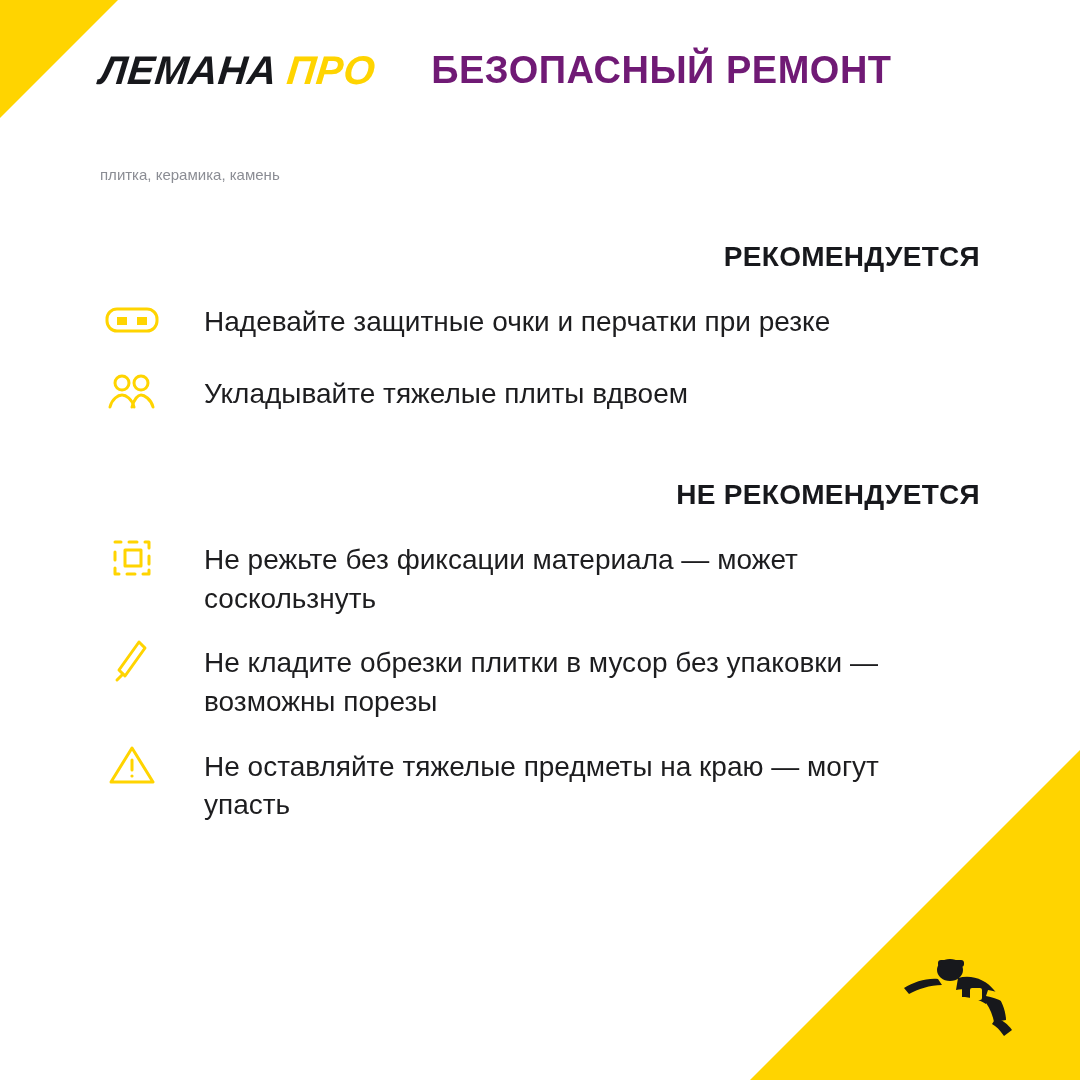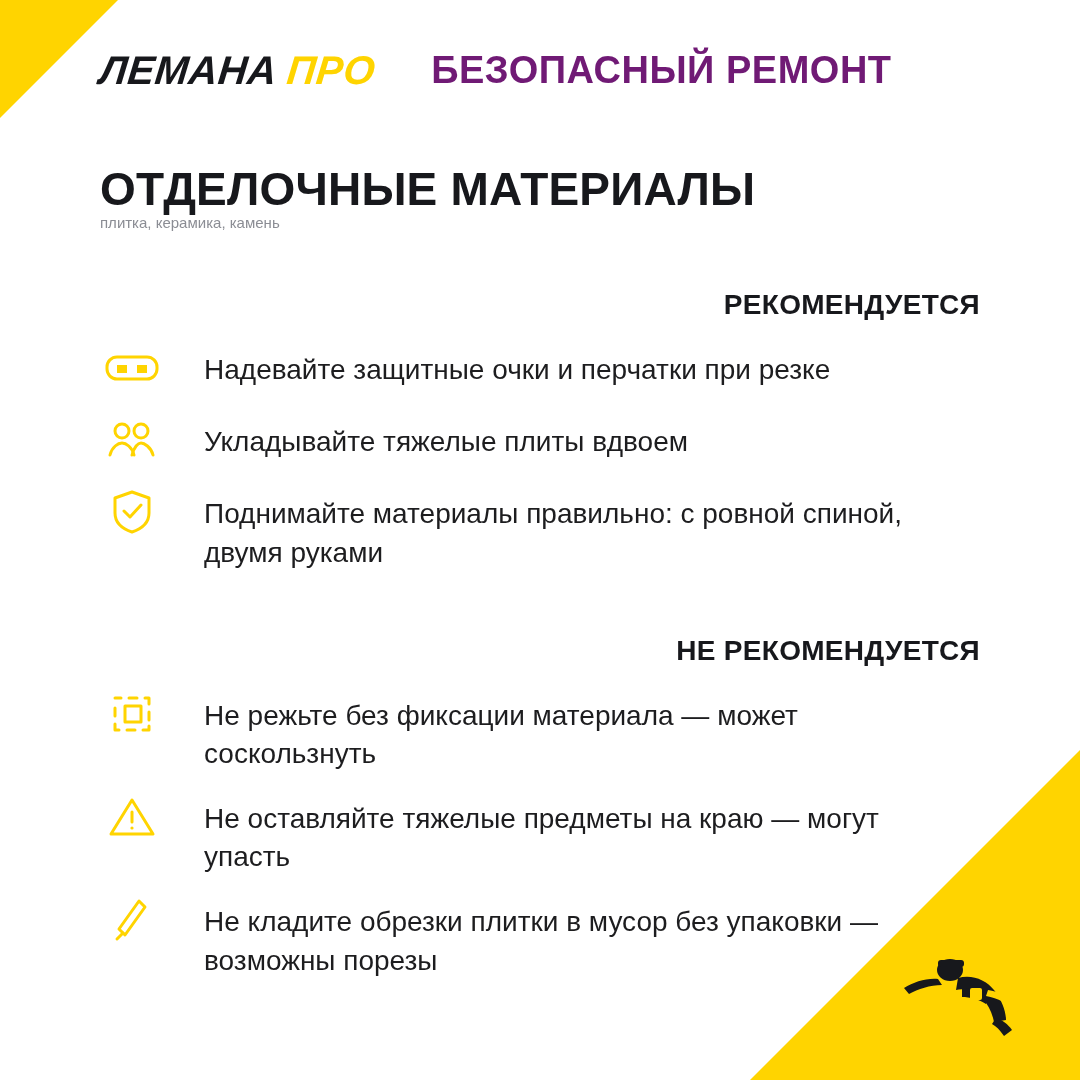--- a/index.html
+++ b/index.html
@@ -136,21 +136,20 @@
 
 <div class="header">
   <div class="logo">
     <span class="logo-main">ЛЕМАНА</span><span class="logo-pro">ПРО</span>
   </div>
   <div class="header-title">БЕЗОПАСНЫЙ РЕМОНТ</div>
 </div>
 
 <div class="content">
 
-  <h1 class="title">ОТДЕЛОЧНЫЕ МАТЕРИАЛЫ</h1>
   <div class="subtitle">плитка, керамика, камень</div>
 
   <div class="section-do">
     <div class="section-heading">РЕКОМЕНДУЕТСЯ</div>
     <div class="list">
 
       <div class="list-item">
         <span class="icon">
           <svg width="54" height="34" viewBox="0 0 54 34" fill="none" stroke="#FFD400" stroke-width="3">
             <rect x="2" y="6" width="50" height="22" rx="10"></rect>
@@ -166,67 +165,58 @@
           <svg width="52" height="38" viewBox="0 0 52 38" fill="none" stroke="#FFD400" stroke-width="3" stroke-linecap="round">
             <circle cx="16" cy="10" r="7"></circle>
             <circle cx="35" cy="10" r="7"></circle>
             <path d="M4 34 c2-8 8-12 12-12 s10 4 12 12"></path>
             <path d="M26 34 c2-8 6-12 9-12 s10 4 12 12"></path>
           </svg>
         </span>
         <span class="text">Укладывайте тяжелые плиты вдвоем</span>
       </div>
 
-      <div class="list-item">
-        <span class="icon">
-          <svg width="42" height="46" viewBox="0 0 42 46" fill="none" stroke="#FFD400" stroke-width="3" stroke-linecap="round" stroke-linejoin="round">
-            <path d="M21 3 L38 9 V24 c0 10-8 16-17 19 C12 40 4 34 4 24 V9 Z"></path>
-            <path d="M13 22 l6 6 l11-12"></path>
-          </svg>
-        </span>
-        <span class="text">Поднимайте материалы правильно: с ровной спиной, двумя руками</span>
-      </div>
 
 
     </div>
   </div>
 
   <div class="section-dont dont">
     <div class="section-heading">НЕ РЕКОМЕНДУЕТСЯ</div>
     <div class="list">
 
       <div class="list-item">
         <span class="icon">
           <svg width="46" height="44" viewBox="0 0 46 44" fill="none" stroke="#FFD400" stroke-width="3" stroke-linecap="round" stroke-linejoin="round">
             <path d="M6 6 h6 M20 6 h8 M36 6 h4 v6 M40 20 v8 M40 34 v4 h-6 M26 38 h-8 M10 38 H6 v-6 M6 24 v-8" stroke-dasharray="0"></path>
             <path d="M16 14 h16 v16 h-16 z"></path>
           </svg>
         </span>
         <span class="text">Не режьте без фиксации материала — может соскользнуть</span>
+      </div>
+
+      <div class="list-item">
+        <span class="icon">
+          <svg width="42" height="46" viewBox="0 0 42 46" fill="none" stroke="#FFD400" stroke-width="3" stroke-linecap="round" stroke-linejoin="round">
+            <path d="M28 4 L34 10 L14 38 L8 32 Z"></path>
+            <path d="M12 36 L6 42"></path>
+          </svg>
+        </span>
+        <span class="text">Не кладите обрезки плитки в мусор без упаковки — возможны порезы</span>
       </div>
 
       <div class="list-item">
         <span class="icon">
           <svg width="48" height="44" viewBox="0 0 48 44" fill="none" stroke="#FFD400" stroke-width="3" stroke-linecap="round" stroke-linejoin="round">
             <path d="M24 5 L45 39 H3 Z"></path>
             <path d="M24 17 v10"></path>
             <circle cx="24" cy="33" r="1.6" fill="#FFD400" stroke="none"></circle>
           </svg>
         </span>
         <span class="text">Не оставляйте тяжелые предметы на краю — могут упасть</span>
-      </div>
-
-      <div class="list-item">
-        <span class="icon">
-          <svg width="42" height="46" viewBox="0 0 42 46" fill="none" stroke="#FFD400" stroke-width="3" stroke-linecap="round" stroke-linejoin="round">
-            <path d="M28 4 L34 10 L14 38 L8 32 Z"></path>
-            <path d="M12 36 L6 42"></path>
-          </svg>
-        </span>
-        <span class="text">Не кладите обрезки плитки в мусор без упаковки — возможны порезы</span>
       </div>
 
     </div>
   </div>
 
 </div>
 
 <svg class="mascot" viewBox="0 0 150 110">
   <g fill="#17181c">
     <path d="M12 58 c10-6 22-10 34-9 l4 6 c-12 0-24 4-33 9 z"></path>

